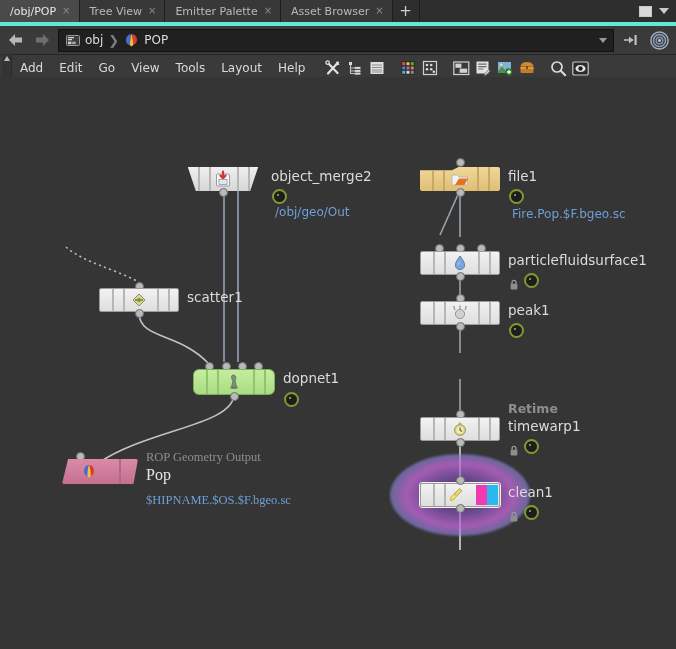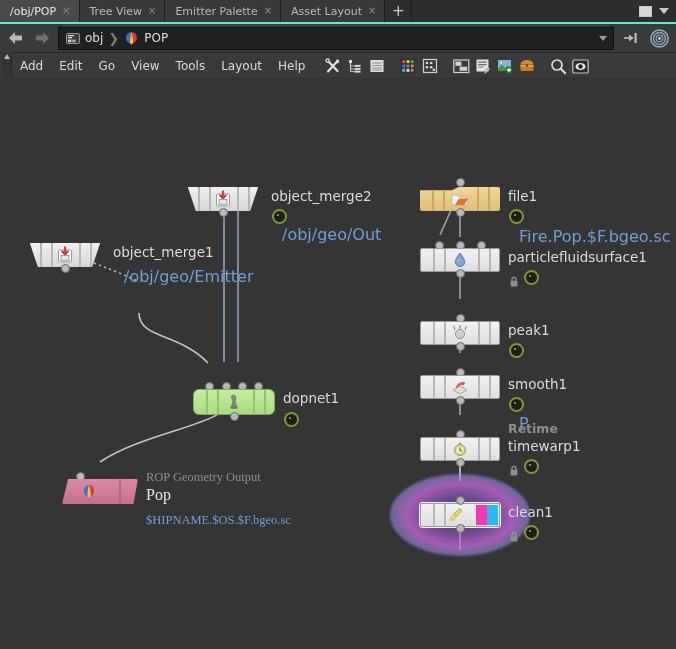--- a/index.html
+++ b/index.html
@@ -8,21 +8,21 @@
     width:676px;height:649px;overflow:hidden;
     font-family:"DejaVu Sans","Liberation Sans",sans-serif;
     color:#d0d0d0;position:relative;
     -webkit-font-smoothing:antialiased;
   }
   .app{width:676px;height:649px;position:relative;background:#3a3a3a;}
 
   
   .tabbar{
     height:22px;background:#2e2e2e;display:flex;align-items:stretch;
-    border-bottom:2px solid #5eead4;position:relative;
+    border-bottom:4px solid #5eead4;position:relative;
   }
   .tab{
     display:flex;align-items:center;gap:6px;padding:0 8px 0 10px;
     font-size:11px;color:#b9b9b9;border-right:1px solid #1d1d1d;
     background:#383838;cursor:default;white-space:nowrap;
   }
   .tab.active{background:#4a4a4a;color:#e6e6e6;}
   .tab .tclose{font-size:10px;color:#8a8a8a;line-height:1;}
   .tab-add{
     display:flex;align-items:center;justify-content:center;width:26px;
@@ -81,27 +81,27 @@
 
   
   .canvas{position:absolute;left:0;top:77px;width:676px;height:572px;background:#353535;overflow:hidden;}
   .watermark{
     position:absolute;right:14px;top:99px;font-size:25px;color:#494949;
     font-weight:bold;letter-spacing:.3px;
   }
   .wires{position:absolute;left:0;top:0;width:676px;height:572px;pointer-events:none;}
 
   
-  .node{position:absolute;margin-top:20px;}
+  .node{position:absolute;}
   .nbody{position:relative;width:80px;height:24px;}
   .nlabel{
     position:absolute;left:88px;top:1px;font-size:13.5px;color:#dcdcdc;white-space:nowrap;
   }
   .nsub{
-    position:absolute;left:99px;font-size:16px;color:#6f9fd6;white-space:nowrap;
+    position:absolute;left:92px;font-size:12px;color:#6f9fd6;white-space:nowrap;
   }
   .nsub2{
     position:absolute;left:88px;font-size:12.5px;color:#8e8e8e;white-space:nowrap;
   }
   .nflags{position:absolute;left:89px;display:flex;align-items:center;gap:5px;}
   .flag-disp{
     width:11px;height:11px;border-radius:50%;border:2px solid #7e9b33;
     background:#1d1d1d;position:relative;
   }
   .flag-disp::after{
@@ -194,21 +194,21 @@
     </div>
     <div class="tab">
       <span>Tree View</span>
       <span class="tclose">×</span>
     </div>
     <div class="tab">
       <span>Emitter Palette</span>
       <span class="tclose">×</span>
     </div>
     <div class="tab">
-      <span>Asset Layout</span>
+      <span>Asset Browser</span>
       <span class="tclose">×</span>
     </div>
     <div class="tab-add">+</div>
     <div class="tabbar-spacer"></div>
     <div class="winctl">
       <div class="ico-restore"></div>
       <div class="ico-caret-dn"></div>
     </div>
   </div>
 
@@ -424,41 +424,42 @@
         </div>
         <div class="dot" style="left:36px;top:21px;"></div>
       </div>
       <div class="nlabel">object_merge2</div>
       <div class="nflags" style="top:22px;">
         <span class="flag-disp"></span>
       </div>
       <div class="nsub" style="top:38px;">/obj/geo/Out</div>
     </div>
 
-    <div class="node" style="left:25px;top:146px;">
+
+    <div class="node" style="left:99px;top:211px;">
       <div class="nbody">
-        <div class="tile trap">
-          <span class="stripe" style="left:15px;"></span>
-            <span class="stripe" style="left:26px;"></span>
-          <span class="stripe" style="left:54px;"></span>
-            <span class="stripe" style="left:65px;"></span>
+        <div class="dot" style="left:36px;top:-6px;"></div>
+        <div class="tile">
+          <span class="stripe" style="left:12px;"></span>
+            <span class="stripe" style="left:23px;"></span>
+          <span class="stripe" style="left:57px;"></span>
+            <span class="stripe" style="left:68px;"></span>
           <span class="tile-ico">
             <svg width="18" height="18" viewBox="0 0 18 18">
-              <rect x="2.5" y="4" width="13" height="12" rx="1" fill="#fafafa" stroke="#9a9a9a"></rect>
-              <path d="M9 1.5 L9 8 M6.4 5.6 L9 8.4 L11.6 5.6" stroke="#cf3b2f" stroke-width="2.2" fill="none" stroke-linecap="round"></path>
-              <rect x="5" y="9.5" width="8" height="5" fill="#dfe6ee" stroke="#8e9aa8" stroke-width=".8"></rect>
+              <path d="M9 3 L15 9 L9 15 L3 9 Z" fill="#d8d89a" stroke="#8e8e4e" stroke-width="1"></path>
+              <circle cx="9" cy="9" r="2" fill="#7e8e3e"></circle>
+              <circle cx="6" cy="9" r="1" fill="#6e7e3e"></circle>
+                <circle cx="12" cy="9" r="1" fill="#6e7e3e"></circle>
             </svg>
           </span>
         </div>
         <div class="dot" style="left:36px;top:21px;"></div>
       </div>
-      <div class="nlabel">object_merge1</div>
-      <div class="nsub" style="top:24px;">/obj/geo/Emitter</div>
-    </div>
-
+      <div class="nlabel">scatter1</div>
+    </div>
 
     <div class="node" style="left:193px;top:292px;">
       <div class="nbody" style="width:82px;height:26px;">
         <div class="dot" style="left:12px;top:-7px;"></div>
         <div class="dot" style="left:29px;top:-7px;"></div>
         <div class="dot" style="left:45px;top:-7px;"></div>
         <div class="dot" style="left:61px;top:-7px;"></div>
         <div class="tile green" style="width:82px;height:26px;">
           <span class="stripe" style="left:12px;"></span>
             <span class="stripe" style="left:23px;"></span>
@@ -515,21 +516,21 @@
         </div>
         <div class="dot" style="left:36px;top:21px;"></div>
       </div>
       <div class="nlabel">file1</div>
       <div class="nflags" style="top:22px;">
         <span class="flag-disp"></span>
       </div>
       <div class="nsub" style="top:40px;text-align:right;">Fire.Pop.$F.bgeo.sc</div>
     </div>
 
-    <div class="node" style="left:420px;top:151px;">
+    <div class="node" style="left:420px;top:174px;">
       <div class="nbody">
         <div class="dot" style="left:15px;top:-7px;"></div>
         <div class="dot" style="left:36px;top:-7px;"></div>
         <div class="dot" style="left:57px;top:-7px;"></div>
         <div class="tile">
           <span class="stripe" style="left:12px;"></span>
             <span class="stripe" style="left:23px;"></span>
           <span class="stripe" style="left:57px;"></span>
             <span class="stripe" style="left:68px;"></span>
           <span class="tile-ico">
@@ -572,43 +573,20 @@
           </span>
         </div>
         <div class="dot" style="left:36px;top:21px;"></div>
       </div>
       <div class="nlabel">peak1</div>
       <div class="nflags" style="top:22px;">
         <span class="flag-disp"></span>
       </div>
     </div>
 
-    <div class="node" style="left:420px;top:278px;">
-      <div class="nbody">
-        <div class="dot" style="left:36px;top:-7px;"></div>
-        <div class="tile">
-          <span class="stripe" style="left:12px;"></span>
-            <span class="stripe" style="left:23px;"></span>
-          <span class="stripe" style="left:57px;"></span>
-            <span class="stripe" style="left:68px;"></span>
-          <span class="tile-ico">
-            <svg width="18" height="18" viewBox="0 0 18 18">
-              <path d="M2 12 L9 8 L16 12 L9 16 Z" fill="#e4ded0" stroke="#9a9488" stroke-width=".8"></path>
-              <path d="M4.5 9.5 C7 4.5 11 3 14.5 4.5 L12.5 7.5 C10 6.5 8 7.5 6.5 10 Z" fill="#d8566a"></path>
-            </svg>
-          </span>
-        </div>
-        <div class="dot" style="left:36px;top:21px;"></div>
-      </div>
-      <div class="nlabel">smooth1</div>
-      <div class="nflags" style="top:22px;">
-        <span class="flag-disp"></span>
-      </div>
-      <div class="nsub" style="top:39px;">P</div>
-    </div>
 
     <div class="node" style="left:420px;top:340px;">
       <div class="nsub2" style="left:88px;top:-16px;font-weight:bold;">Retime</div>
       <div class="nbody">
         <div class="dot" style="left:36px;top:-7px;"></div>
         <div class="tile">
           <span class="stripe" style="left:12px;"></span>
             <span class="stripe" style="left:23px;"></span>
           <span class="stripe" style="left:57px;"></span>
             <span class="stripe" style="left:68px;"></span>

